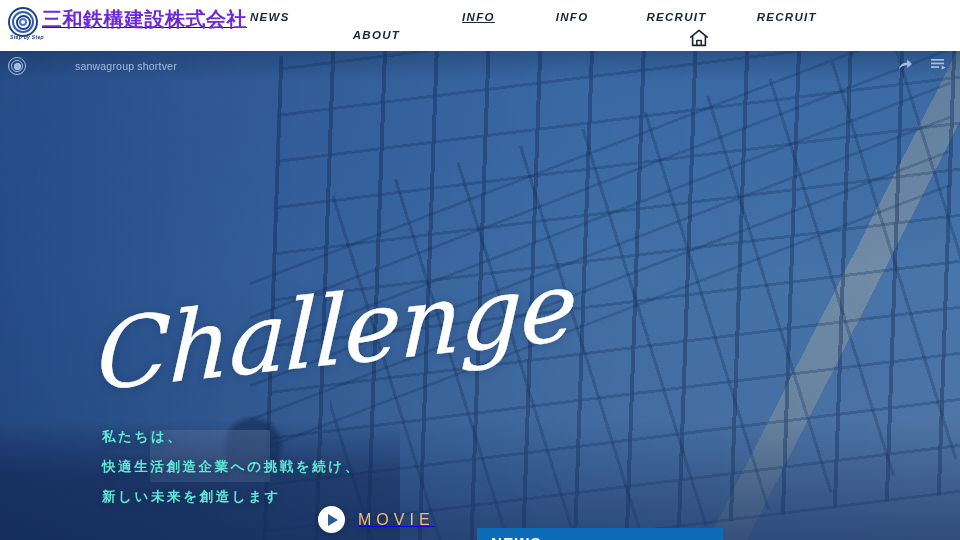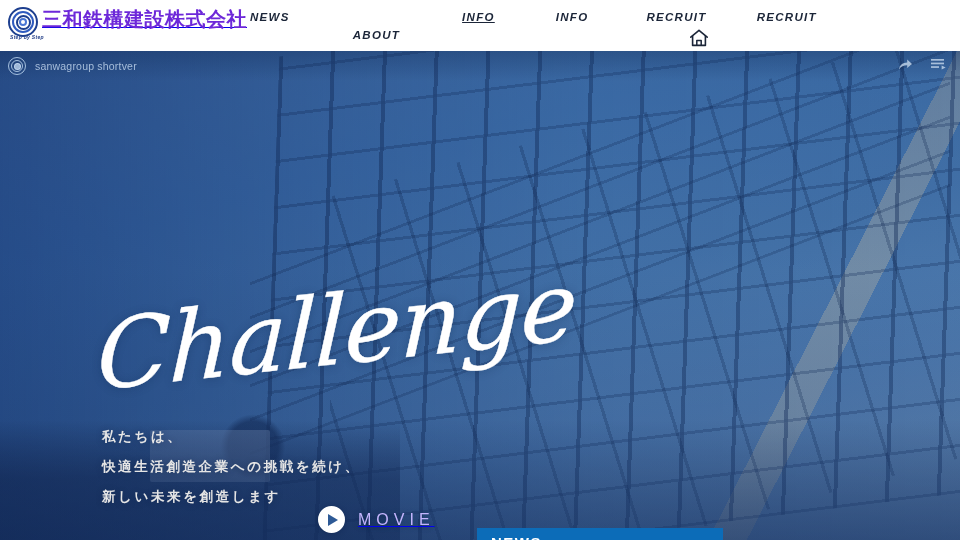--- a/index.html
+++ b/index.html
@@ -151,20 +151,21 @@
     background: linear-gradient(to bottom, rgba(18,52,112,.30), rgba(20,56,116,.16) 45%, rgba(22,58,118,.34));
   }
 
   
   #video-topbar {
     position: absolute; top: 0; left: 0;
     width: 960px; height: 30px;
     background: linear-gradient(to bottom, rgba(12,36,78,.30), rgba(12,36,78,0));
     display: flex; align-items: center;
     z-index: 12;
+    gap: 40px;
   }
   #video-avatar {
     width: 18px; height: 18px; margin-left: 8px;
     position: relative; flex: 0 0 auto; cursor: pointer;
   }
   #video-avatar .ar {
     position: absolute; border-radius: 50%;
     border: 1.4px solid rgba(188,214,240,.85);
   }
   #video-avatar .a1 { inset: 0; }
@@ -192,21 +193,21 @@
     letter-spacing: -1px;
     transform: rotate(-6deg) skewX(-8deg);
     text-shadow: 0 1px 10px rgba(10,32,70,.28);
     white-space: nowrap;
     -webkit-text-stroke: .4px #fff;
   }
   .hero-line {
     position: absolute; left: 102px;
     font-family: "DejaVu Sans", sans-serif;
     font-size: 13.5px; font-weight: 700;
-    color: #e5e5e5; letter-spacing: 2.6px;
+    color: #5eead4; letter-spacing: 2.6px;
     white-space: nowrap;
     text-shadow: 0 1px 6px rgba(10,30,66,.45);
   }
   #hero-line-0 { top: 377px; }
   #hero-line-1 { top: 407px; }
   #hero-line-2 { top: 437px; }
 
   #movie-button {
     position: absolute; left: 318px; top: 455px;
     display: flex; align-items: center; cursor: pointer;
@@ -218,21 +219,21 @@
   }
   #movie-play::after {
     content: ""; position: absolute;
     left: 10px; top: 7.5px;
     border-left: 10px solid #2e5a96;
     border-top: 6px solid transparent;
     border-bottom: 6px solid transparent;
   }
   #movie-label {
     margin-left: 13px;
-    font-size: 16px; font-weight: 400; color: #c4b5fd;
+    font-size: 16px; font-weight: 400; color: #fdba74;
     letter-spacing: 5px;
     text-shadow: 0 1px 6px rgba(10,30,66,.4);
   }
 
   
   #news-panel {
     position: absolute; left: 477px; top: 528px;
     width: 246px; height: 30px;
     background: #0c6cb8;
     z-index: 20;

